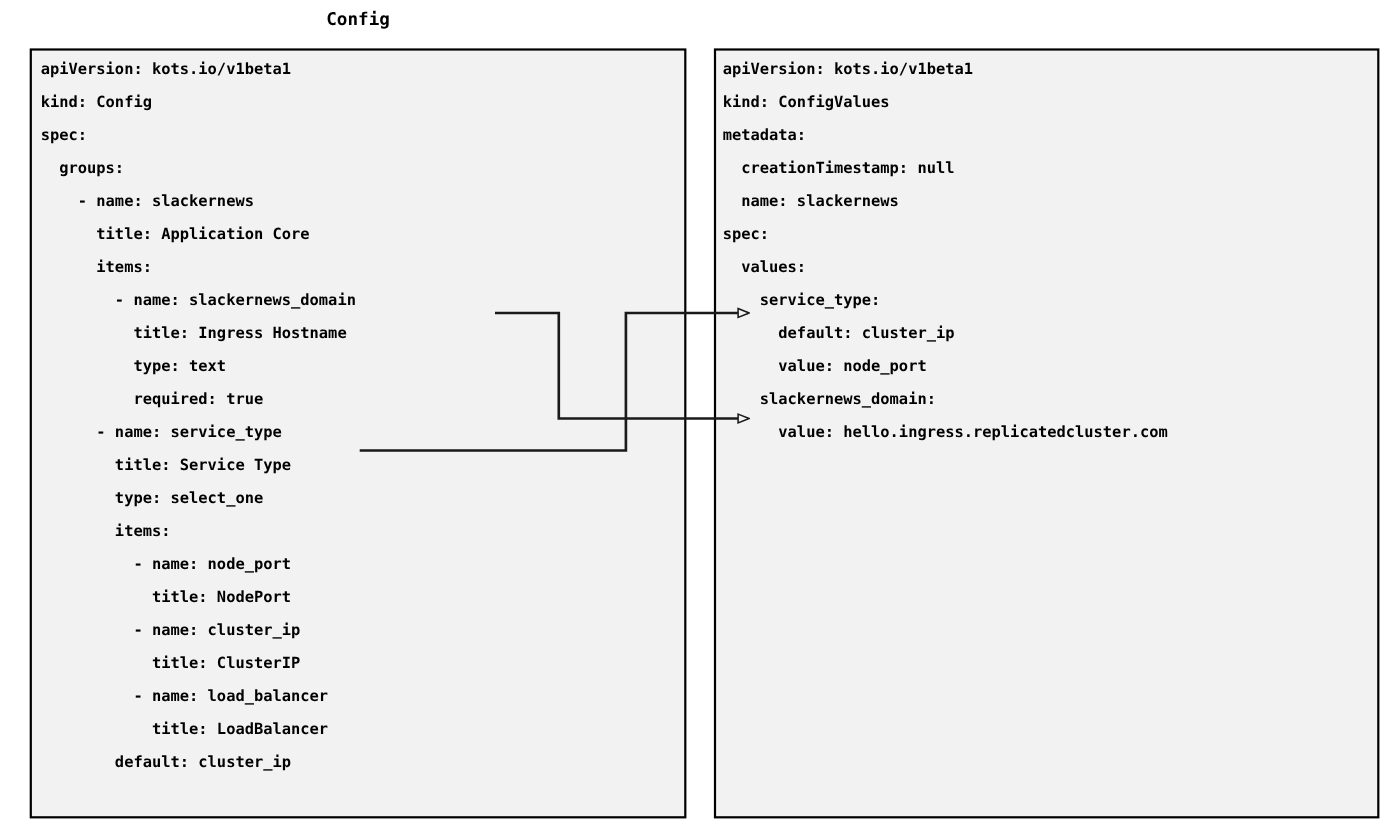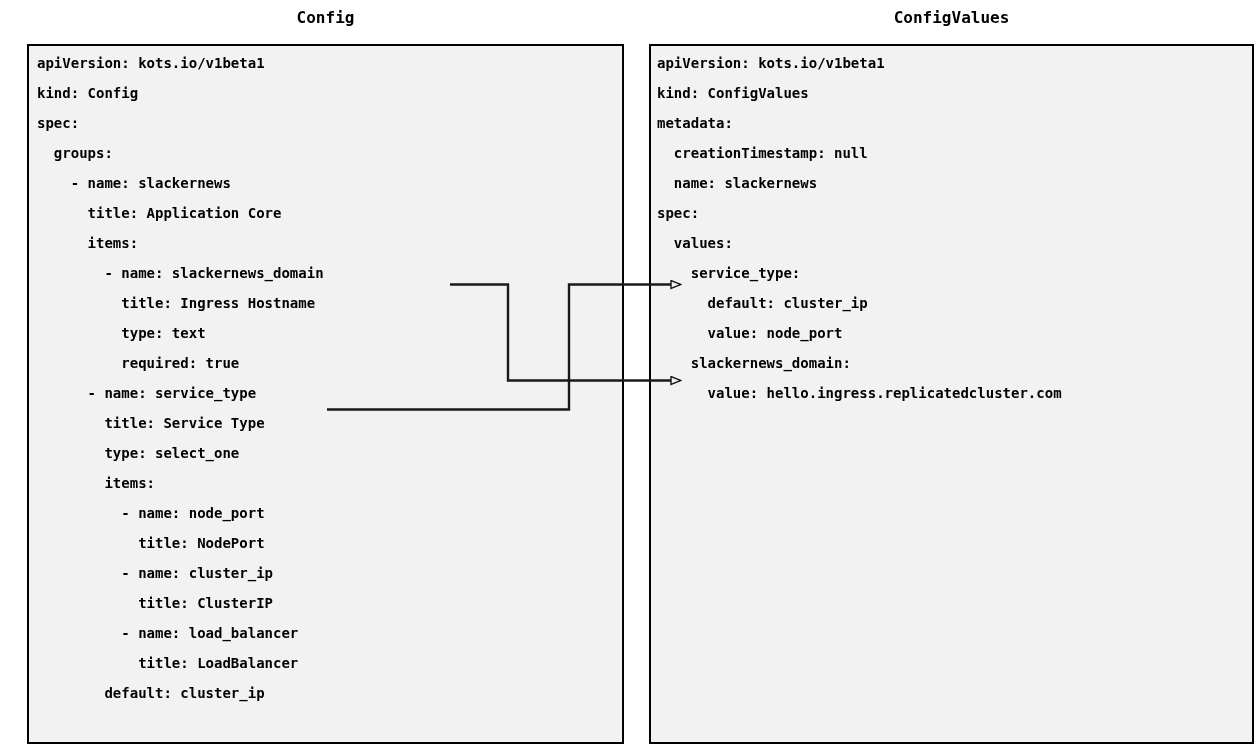--- a/index.html
+++ b/index.html
@@ -66,21 +66,20 @@
     pointer-events: none;
   }
 </style>
 </head>
 <body>
 
 <div id="stage">
 
   <div class="panel-title" style="left:11px; top:8px; width:597px;">Config</div>
 
-  <div class="panel-title" style="left:633px; top:8px; width:605px;">ConfigValues</div>
 
   <div class="panel" style="left:11px; top:44px; width:597px; height:700px;"></div>
 
   <div class="panel" style="left:633px; top:44px; width:605px; height:700px;"></div>
 
   <div class="code-block" id="left-code" style="left:21px; top:48px; width:580px;"><span class="code-line">apiVersion: kots.io/v1beta1</span><span class="code-line">kind: Config</span><span class="code-line">spec:</span><span class="code-line">  groups:</span><span class="code-line">    - name: slackernews</span><span class="code-line">      title: Application Core</span><span class="code-line">      items:</span><span class="code-line">        - name: slackernews_domain</span><span class="code-line">          title: Ingress Hostname</span><span class="code-line">          type: text</span><span class="code-line">          required: true</span><span class="code-line">      - name: service_type</span><span class="code-line">        title: Service Type</span><span class="code-line">        type: select_one</span><span class="code-line">        items:</span><span class="code-line">          - name: node_port</span><span class="code-line">            title: NodePort</span><span class="code-line">          - name: cluster_ip</span><span class="code-line">            title: ClusterIP</span><span class="code-line">          - name: load_balancer</span><span class="code-line">            title: LoadBalancer</span><span class="code-line">        default: cluster_ip</span></div>
 
   <div class="code-block" id="right-code" style="left:641px; top:48px; width:590px;"><span class="code-line">apiVersion: kots.io/v1beta1</span><span class="code-line">kind: ConfigValues</span><span class="code-line">metadata:</span><span class="code-line">  creationTimestamp: null</span><span class="code-line">  name: slackernews</span><span class="code-line">spec:</span><span class="code-line">  values:</span><span class="code-line">    service_type:</span><span class="code-line">      default: cluster_ip</span><span class="code-line">      value: node_port</span><span class="code-line">    slackernews_domain:</span><span class="code-line">      value: hello.ingress.replicatedcluster.com</span></div>
 
   <svg id="connectors" viewBox="0 0 1258 756" width="1258" height="756">

